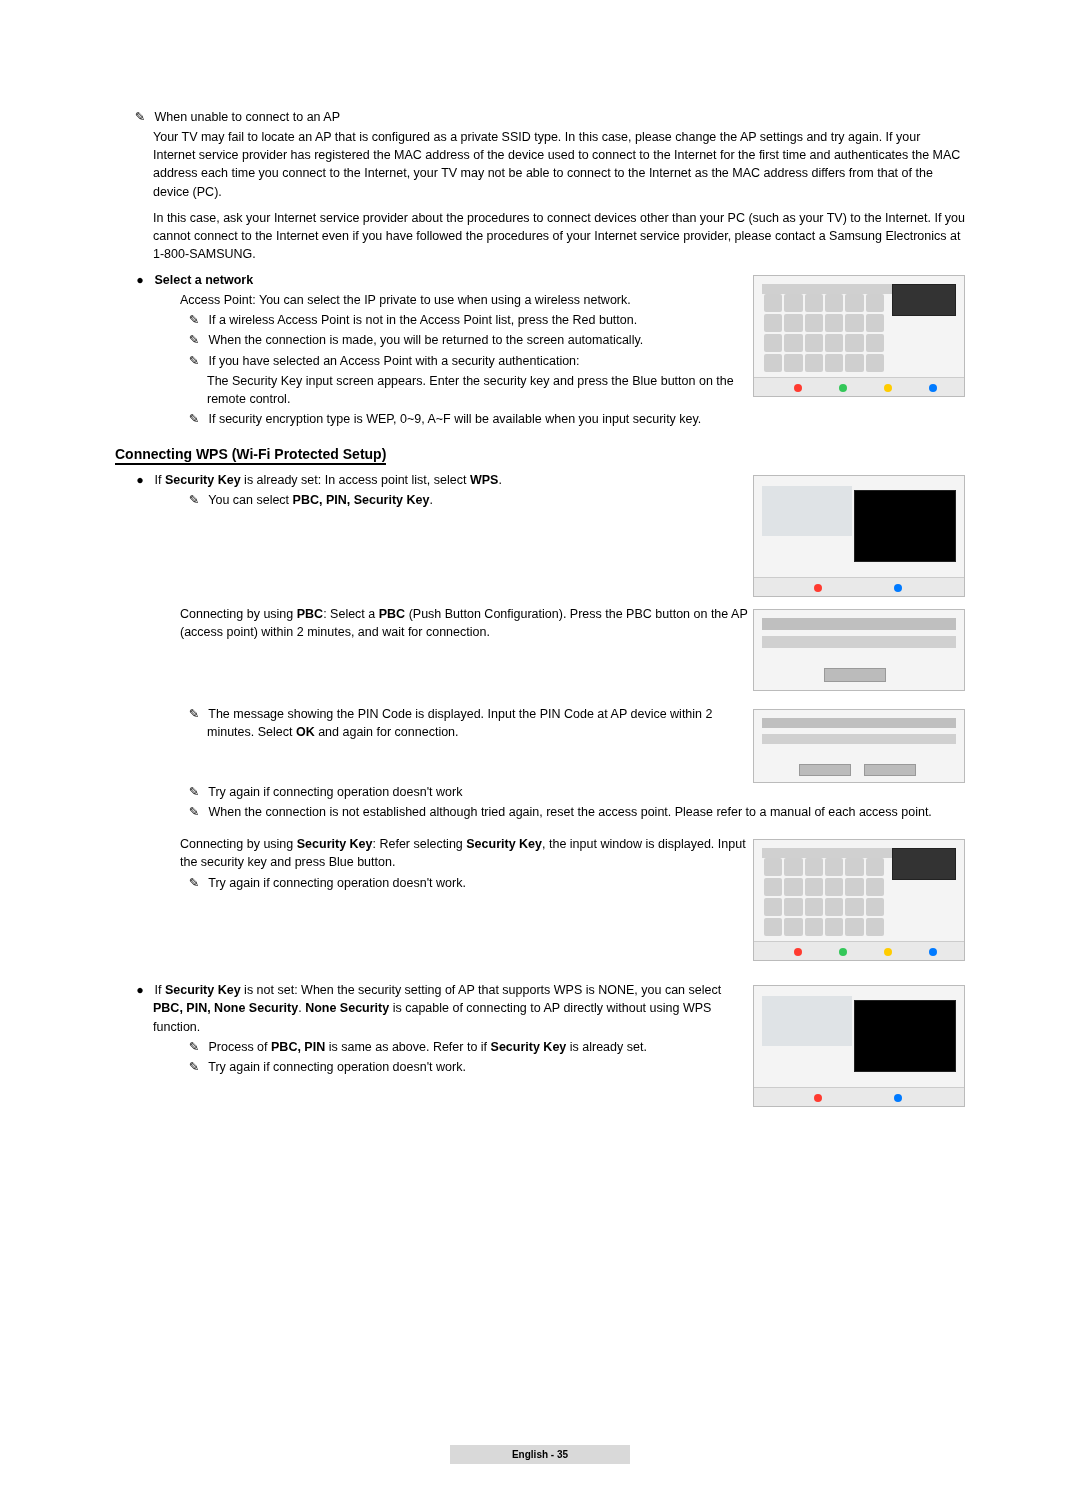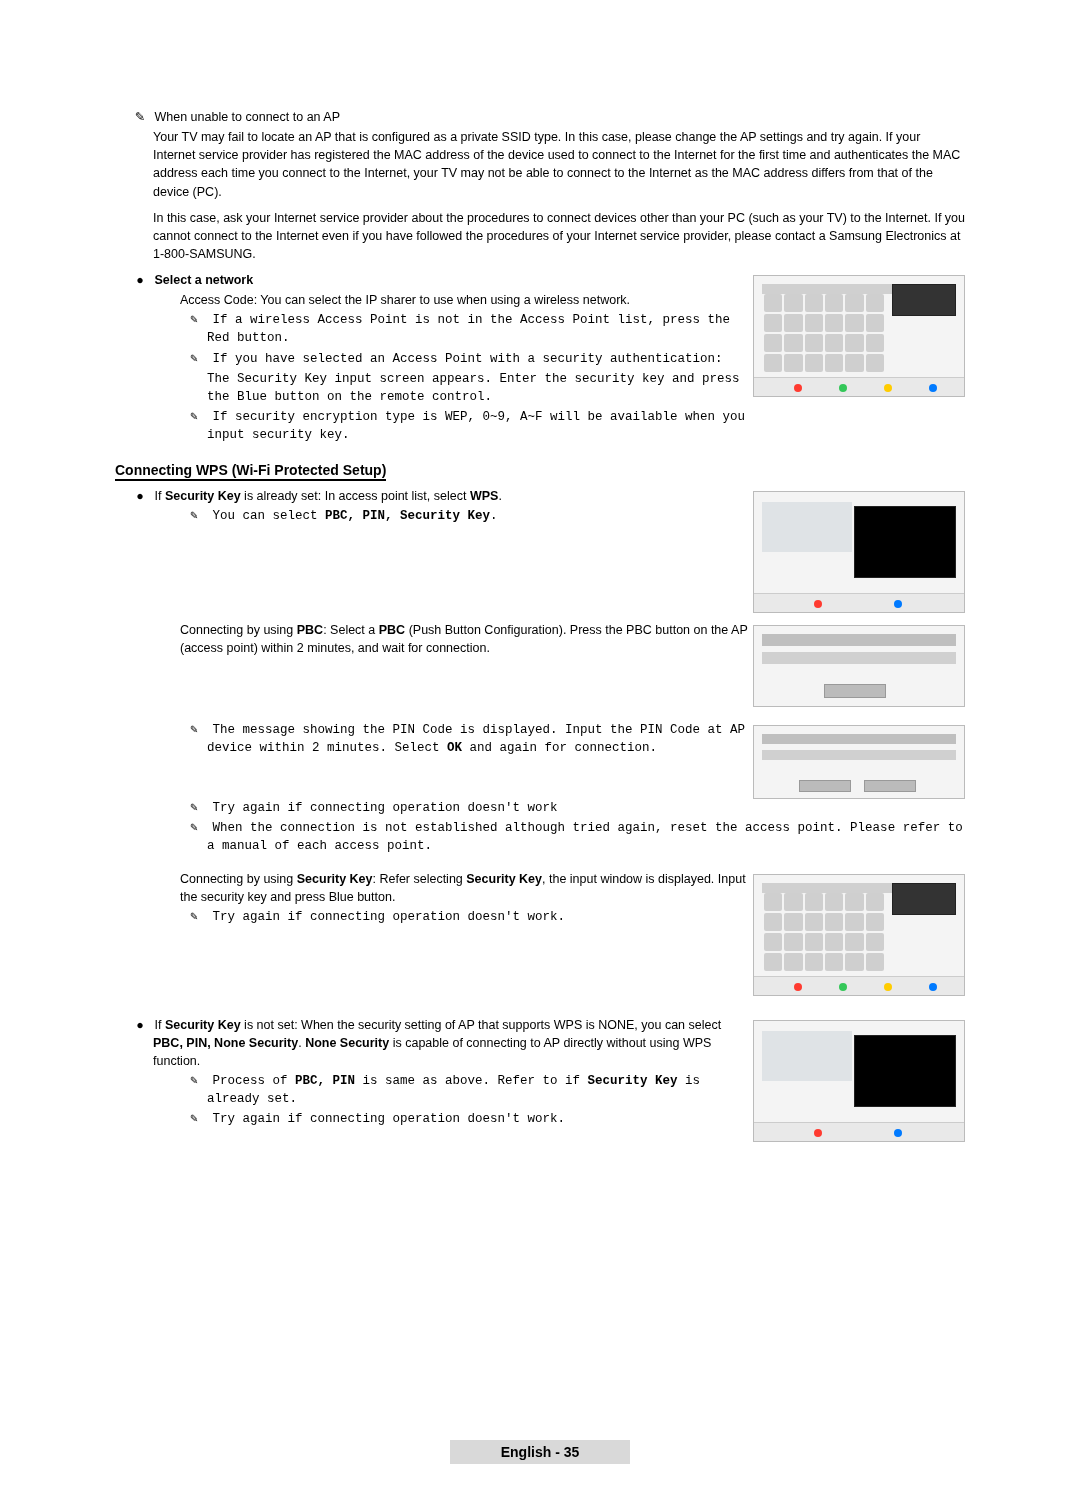--- a/index.html
+++ b/index.html
@@ -14,21 +14,21 @@
   .page {
     width: 1080px;
     min-height: 1488px;
     position: relative;
     padding: 108px 115px 60px 115px;
     box-sizing: border-box;
   }
   .line { line-height: 1.45; margin: 0 0 2px 0; }
   .indent-1 { padding-left: 38px; }
   .indent-2 { padding-left: 65px; }
-  .indent-3 { padding-left: 92px; font-family: Liberation Mono, monospace; }
+  .indent-3 { padding-left: 92px; }
   .note-icon {
     display: inline-block;
     width: 14px;
     text-align: center;
     margin-left: -20px;
     margin-right: 4px;
     vertical-align: top;
   }
   .bullet {
     display:inline-block;
@@ -56,21 +56,21 @@
   }
   .thumb .bar { position:absolute; left:0; right:0; bottom:0; height:18px; background:#e9e9e9; border-top:1px solid #ccc;}
   .thumb .dot { position:absolute; bottom:4px; width:8px; height:8px; border-radius:50%; }
   .thumb .grid { position:absolute; top:18px; left:10px; right:80px; bottom:24px;
                  display:grid; grid-template-columns:repeat(6,1fr); grid-template-rows:repeat(4,1fr); gap:2px;}
   .thumb .cell { background:#cfcfcf; border-radius:2px;}
   .thumb .panel { position:absolute; background:#000; border:1px solid #222; }
   .thumb .stripe { position:absolute; background:#d0d0d0; }
   .footer {
     position:absolute; bottom:24px; left:0; right:0; text-align:center;
-    background:#d9d9d9; padding:4px 0; font-size:14px; font-weight:bold; width:180px; margin:0 auto;
+    background:#d9d9d9; padding:4px 0; font-size:10px; font-weight:bold; width:180px; margin:0 auto;
   }
   .block { margin-bottom: 2px; }
   .para { margin: 0 0 8px 0; }
 </style>
 </head>
 <body>
 
 <div class="page">
 
   
@@ -81,24 +81,28 @@
   <p class="line indent-1 para">Your TV may fail to locate an AP that is configured as a private SSID type. In this case, please change the AP settings and try again. If your Internet service provider has registered the MAC address of the device used to connect to the Internet for the first time and authenticates the MAC address each time you connect to the Internet, your TV may not be able to connect to the Internet as the MAC address differs from that of the device (PC).</p>
   <p class="line indent-1 para">In this case, ask your Internet service provider about the procedures to connect devices other than your PC (such as your TV) to the Internet. If you cannot connect to the Internet even if you have followed the procedures of your Internet service provider, please contact a Samsung Electronics at 1-800-SAMSUNG.</p>
 
   
   <div class="row">
     <div class="col-text">
       <p class="line indent-1 block">
         <span class="bullet">●</span>
         <span class="bold">Select a network</span>
       </p>
-      <p class="line indent-2 block">Access Code: You can select the IP sharer to use when using a wireless network.</p>
+      <p class="line indent-2 block">Access Point: You can select the IP private to use when using a wireless network.</p>
       <p class="line indent-3 block">
         <span class="note-icon">✎</span>
         <span>If a wireless Access Point is not in the Access Point list, press the Red button.</span>
+      </p>
+      <p class="line indent-3 block">
+        <span class="note-icon">✎</span>
+        <span>When the connection is made, you will be returned to the screen automatically.</span>
       </p>
       <p class="line indent-3 block">
         <span class="note-icon">✎</span>
         <span>If you have selected an Access Point with a security authentication:</span>
       </p>
       <p class="line indent-3 block">The Security Key input screen appears. Enter the security key and press the Blue button on the remote control.</p>
       <p class="line indent-3 block">
         <span class="note-icon">✎</span>
         <span>If security encryption type is WEP, 0~9, A~F will be available when you input security key.</span>
       </p>

